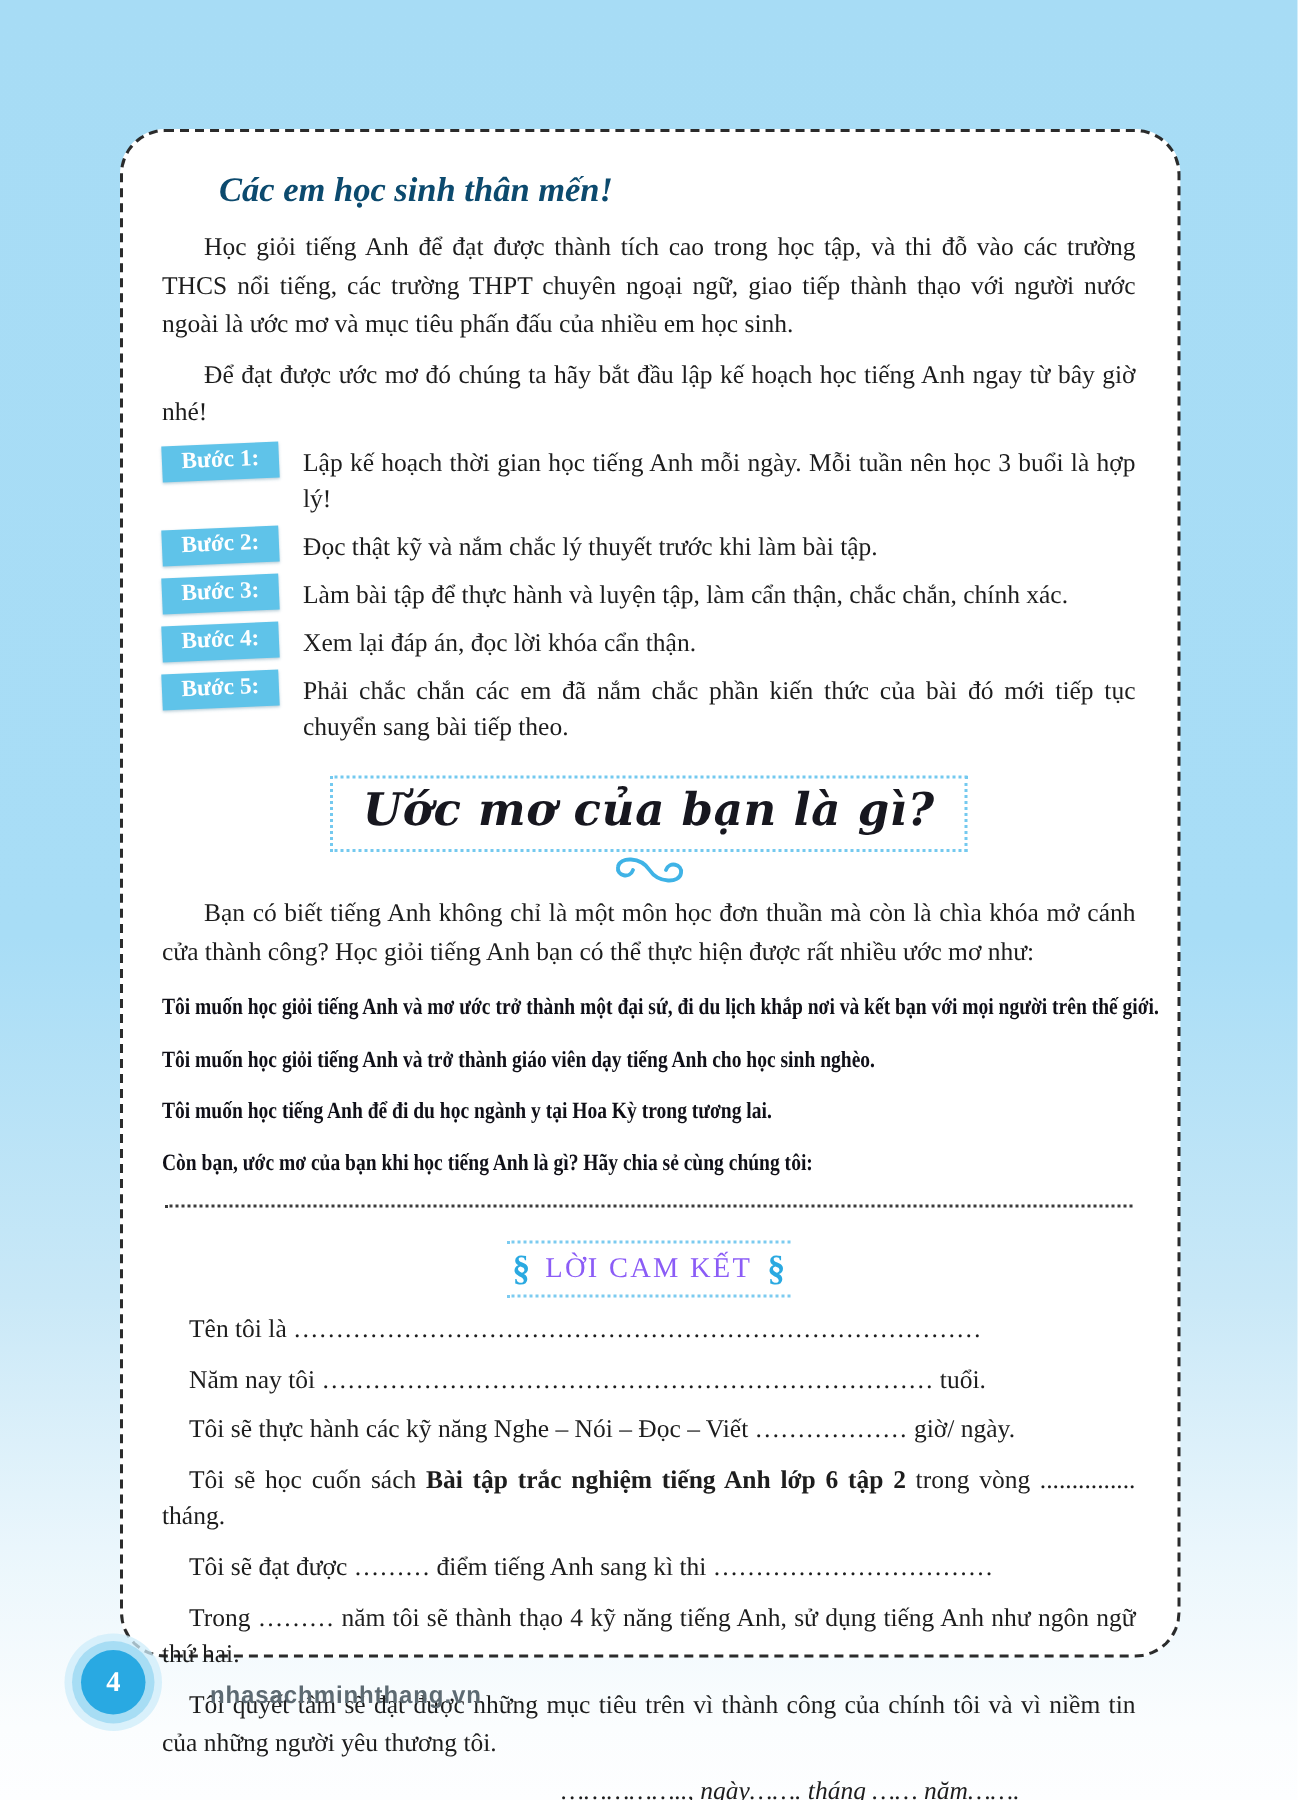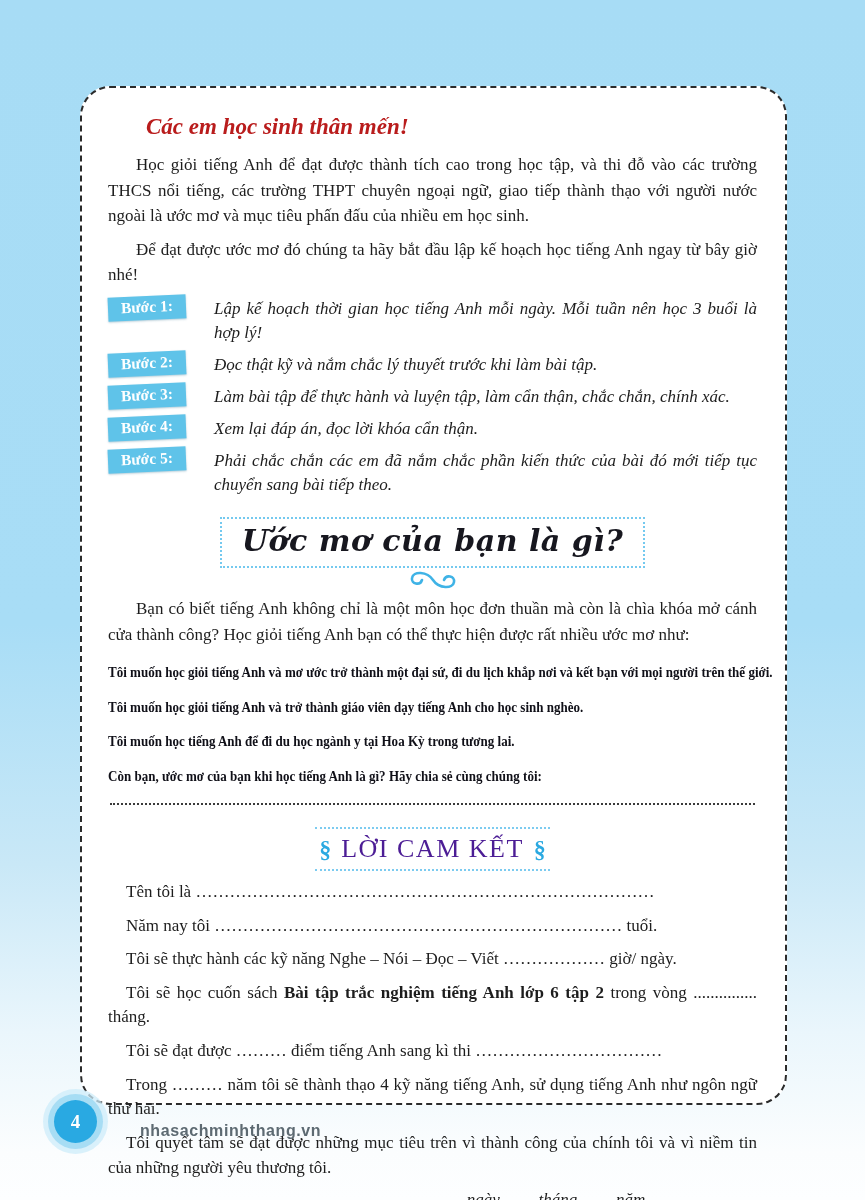--- a/index.html
+++ b/index.html
@@ -7,54 +7,54 @@
     width:865px;height:1200px;position:relative;overflow:hidden;
     font-family:"Liberation Serif","DejaVu Serif",serif;
     background:linear-gradient(180deg,#a7dcf5 0%,#a8ddf6 52%,#c9e8f7 72%,#eaf6fc 86%,#fbfdfe 96%,#fdfeff 100%);
   }
   .sheet{
     position:absolute;left:80px;top:86px;width:707px;height:1019px;
     background:#ffffff;border:2px dashed #2b2b2b;border-radius:30px;
     box-sizing:border-box;padding:22px 28px 0 26px;color:#1d1d1d;font-size:17px;
   }
   .greeting{
-    color:#b91c1c;font-style:italic;font-weight:bold;font-size:23px;
+    color:#0c4a6e;font-style:italic;font-weight:bold;font-size:23px;
     margin:4px 0 12px 38px;
   }
   p.body-par{margin:6px 0 8px;line-height:1.5;text-indent:28px;text-align:justify;}
   
   .steps{margin:6px 0 10px;}
   .step{display:flex;align-items:flex-start;margin:4px 0 7px;}
   .step-label{
     flex:0 0 78px;background:#5fc3e9;color:#ffffff;font-weight:bold;font-size:15.5px;
     text-align:center;padding:2px 0 4px;transform:rotate(-2.5deg);
     box-shadow:0 1px 2px rgba(60,120,150,.35);
   }
-  .step-text{margin-left:28px;line-height:1.42;padding-top:1px;text-align:justify;font-style:italic;}
+  .step-text{margin-left:16px;line-height:1.42;padding-top:1px;text-align:justify;}
   
   .dream-head{text-align:center;margin:20px 0 2px;}
   .dream-box{
     display:inline-block;border:2px dotted #74c9ef;padding:4px 20px 8px;
     font-family:"DejaVu Serif",serif;font-weight:bold;font-style:italic;
     font-size:30px;color:#17171f;letter-spacing:.5px;
   }
   .swirl{display:block;margin:2px auto 0;}
   .wish{
     font-weight:bold;margin:15px 0;line-height:1.25;font-size:15.5px;color:#101018;
     white-space:nowrap;transform:scaleX(.84);transform-origin:left center;
   }
   .dotline{border-top:2.5px dotted #3a3a3a;height:0;margin:18px 2px 0;}
   
   .commit-head{text-align:center;margin:22px 0 8px;}
   .commit-box{
     display:inline-flex;align-items:center;gap:10px;
     border-top:2px dotted #7ccbf0;border-bottom:2px dotted #7ccbf0;padding:5px 4px;
   }
   .orn{color:#2aa9e1;font-size:24px;font-weight:bold;line-height:1;}
-  .commit-title{font-size:26px;letter-spacing:1.5px;color:#4c1d95;}
+  .commit-title{font-size:19px;letter-spacing:1.5px;color:#8b5cf6;}
   p.form-line{margin:9px 0;line-height:1.45;text-indent:18px;text-align:justify;}
   .sign-block{width:380px;margin:10px 40px 0 auto;text-align:center;}
   .date-line{font-style:italic;margin:6px 0;}
   
   .page-badge{
     position:absolute;left:54px;top:1100px;width:43px;height:43px;border-radius:50%;
     background:#29a9e2;color:#fff;font-weight:bold;font-size:19px;
     display:flex;align-items:center;justify-content:center;
     box-shadow:0 0 0 6px rgba(164,219,243,.95),0 0 0 11px rgba(205,236,250,.75);
   }

